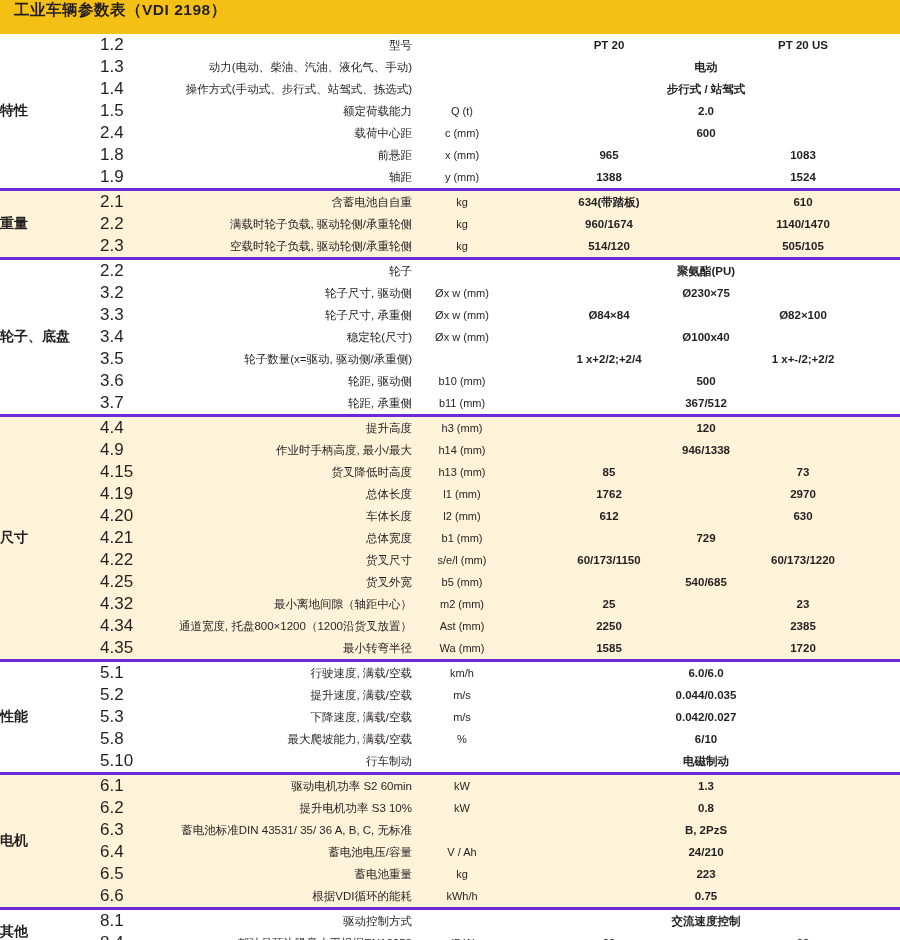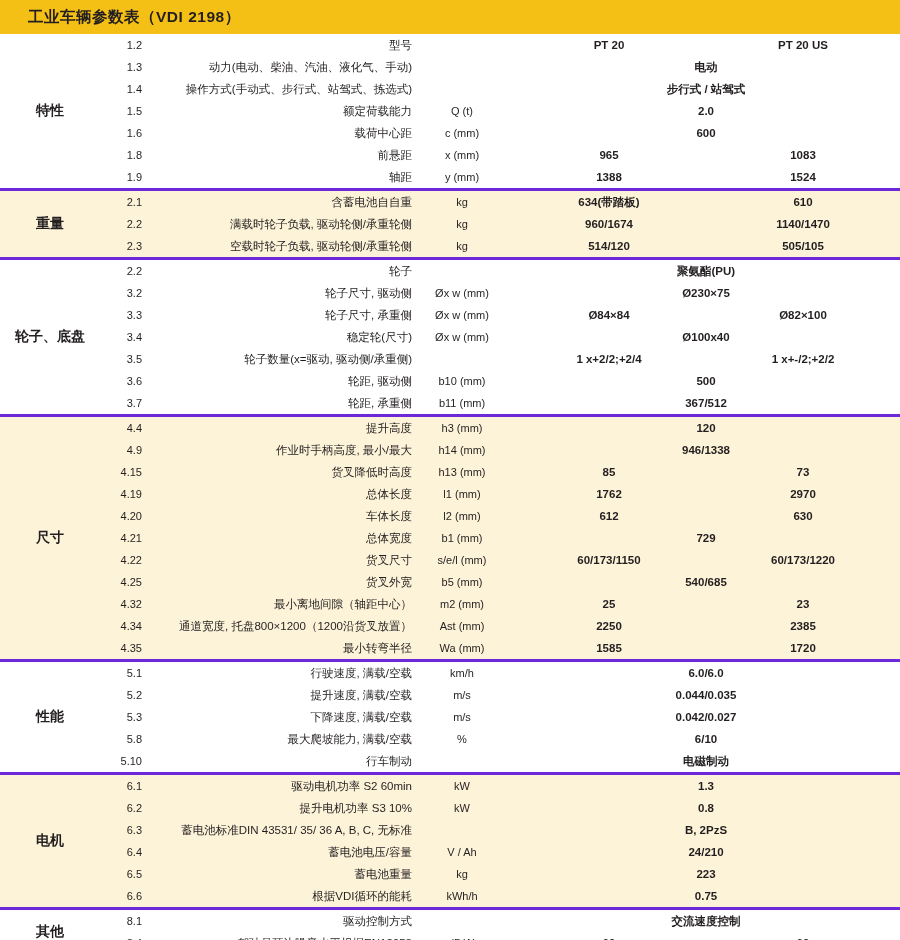--- a/index.html
+++ b/index.html
@@ -10,22 +10,22 @@
     font-size:11.5px;
     color:#231f20;
     -webkit-font-smoothing:antialiased;
   }
   .sheet{width:900px;height:940px;position:relative;box-sizing:border-box;}
 
   
   .titlebar{
     height:34px;
     background:#f5c016;
-    display:flex;align-items:center;
-    padding-left:28px;
+    display:flex;
+    padding-left:14px;
     box-sizing:border-box;
   }
   .titlebar .title{
     font-size:15.5px;font-weight:bold;color:#231f20;letter-spacing:.5px;
   }
 
   
   table.spec{
     border-collapse:collapse;
     width:900px;
@@ -38,31 +38,30 @@
     border:0;
   }
   .c-group{width:100px;}
   .c-num{width:42px;}
   .c-desc{width:270px;}
   .c-unit{width:100px;}
   .c-v1{width:194px;}
   .c-v2{width:194px;}
 
   .group-cell{
-    text-align:center;
     font-size:14px;
     font-weight:bold;
     color:#231f20;
     border-right:1px solid #d9d9d9;
   }
   .num-cell{
-    text-align:right;
+    text-align:left;
     padding-right:10px;
     color:#231f20;
-    font-size:11px;
+    font-size:17px;
     white-space:nowrap;
   }
   .desc-cell{
     text-align:right;
     color:#231f20;
     font-size:11.5px;
     padding-left:2px;
   }
   .unit-cell{
     text-align:center;
@@ -126,21 +125,21 @@
           <td class="unit-cell"></td>
           <td class="val span2" colspan="2">步行式 / 站驾式</td>
         </tr>
         <tr class="plain">
           <td class="num-cell">1.5</td>
           <td class="desc-cell">额定荷载能力</td>
           <td class="unit-cell">Q (t)</td>
           <td class="val span2" colspan="2">2.0</td>
         </tr>
         <tr class="plain">
-          <td class="num-cell">1.6</td>
+          <td class="num-cell">2.4</td>
           <td class="desc-cell">载荷中心距</td>
           <td class="unit-cell">c (mm)</td>
           <td class="val span2" colspan="2">600</td>
         </tr>
         <tr class="plain">
           <td class="num-cell">1.8</td>
           <td class="desc-cell">前悬距</td>
           <td class="unit-cell">x (mm)</td>
           <td class="val sep-right">965</td>
           <td class="val">1083</td>

